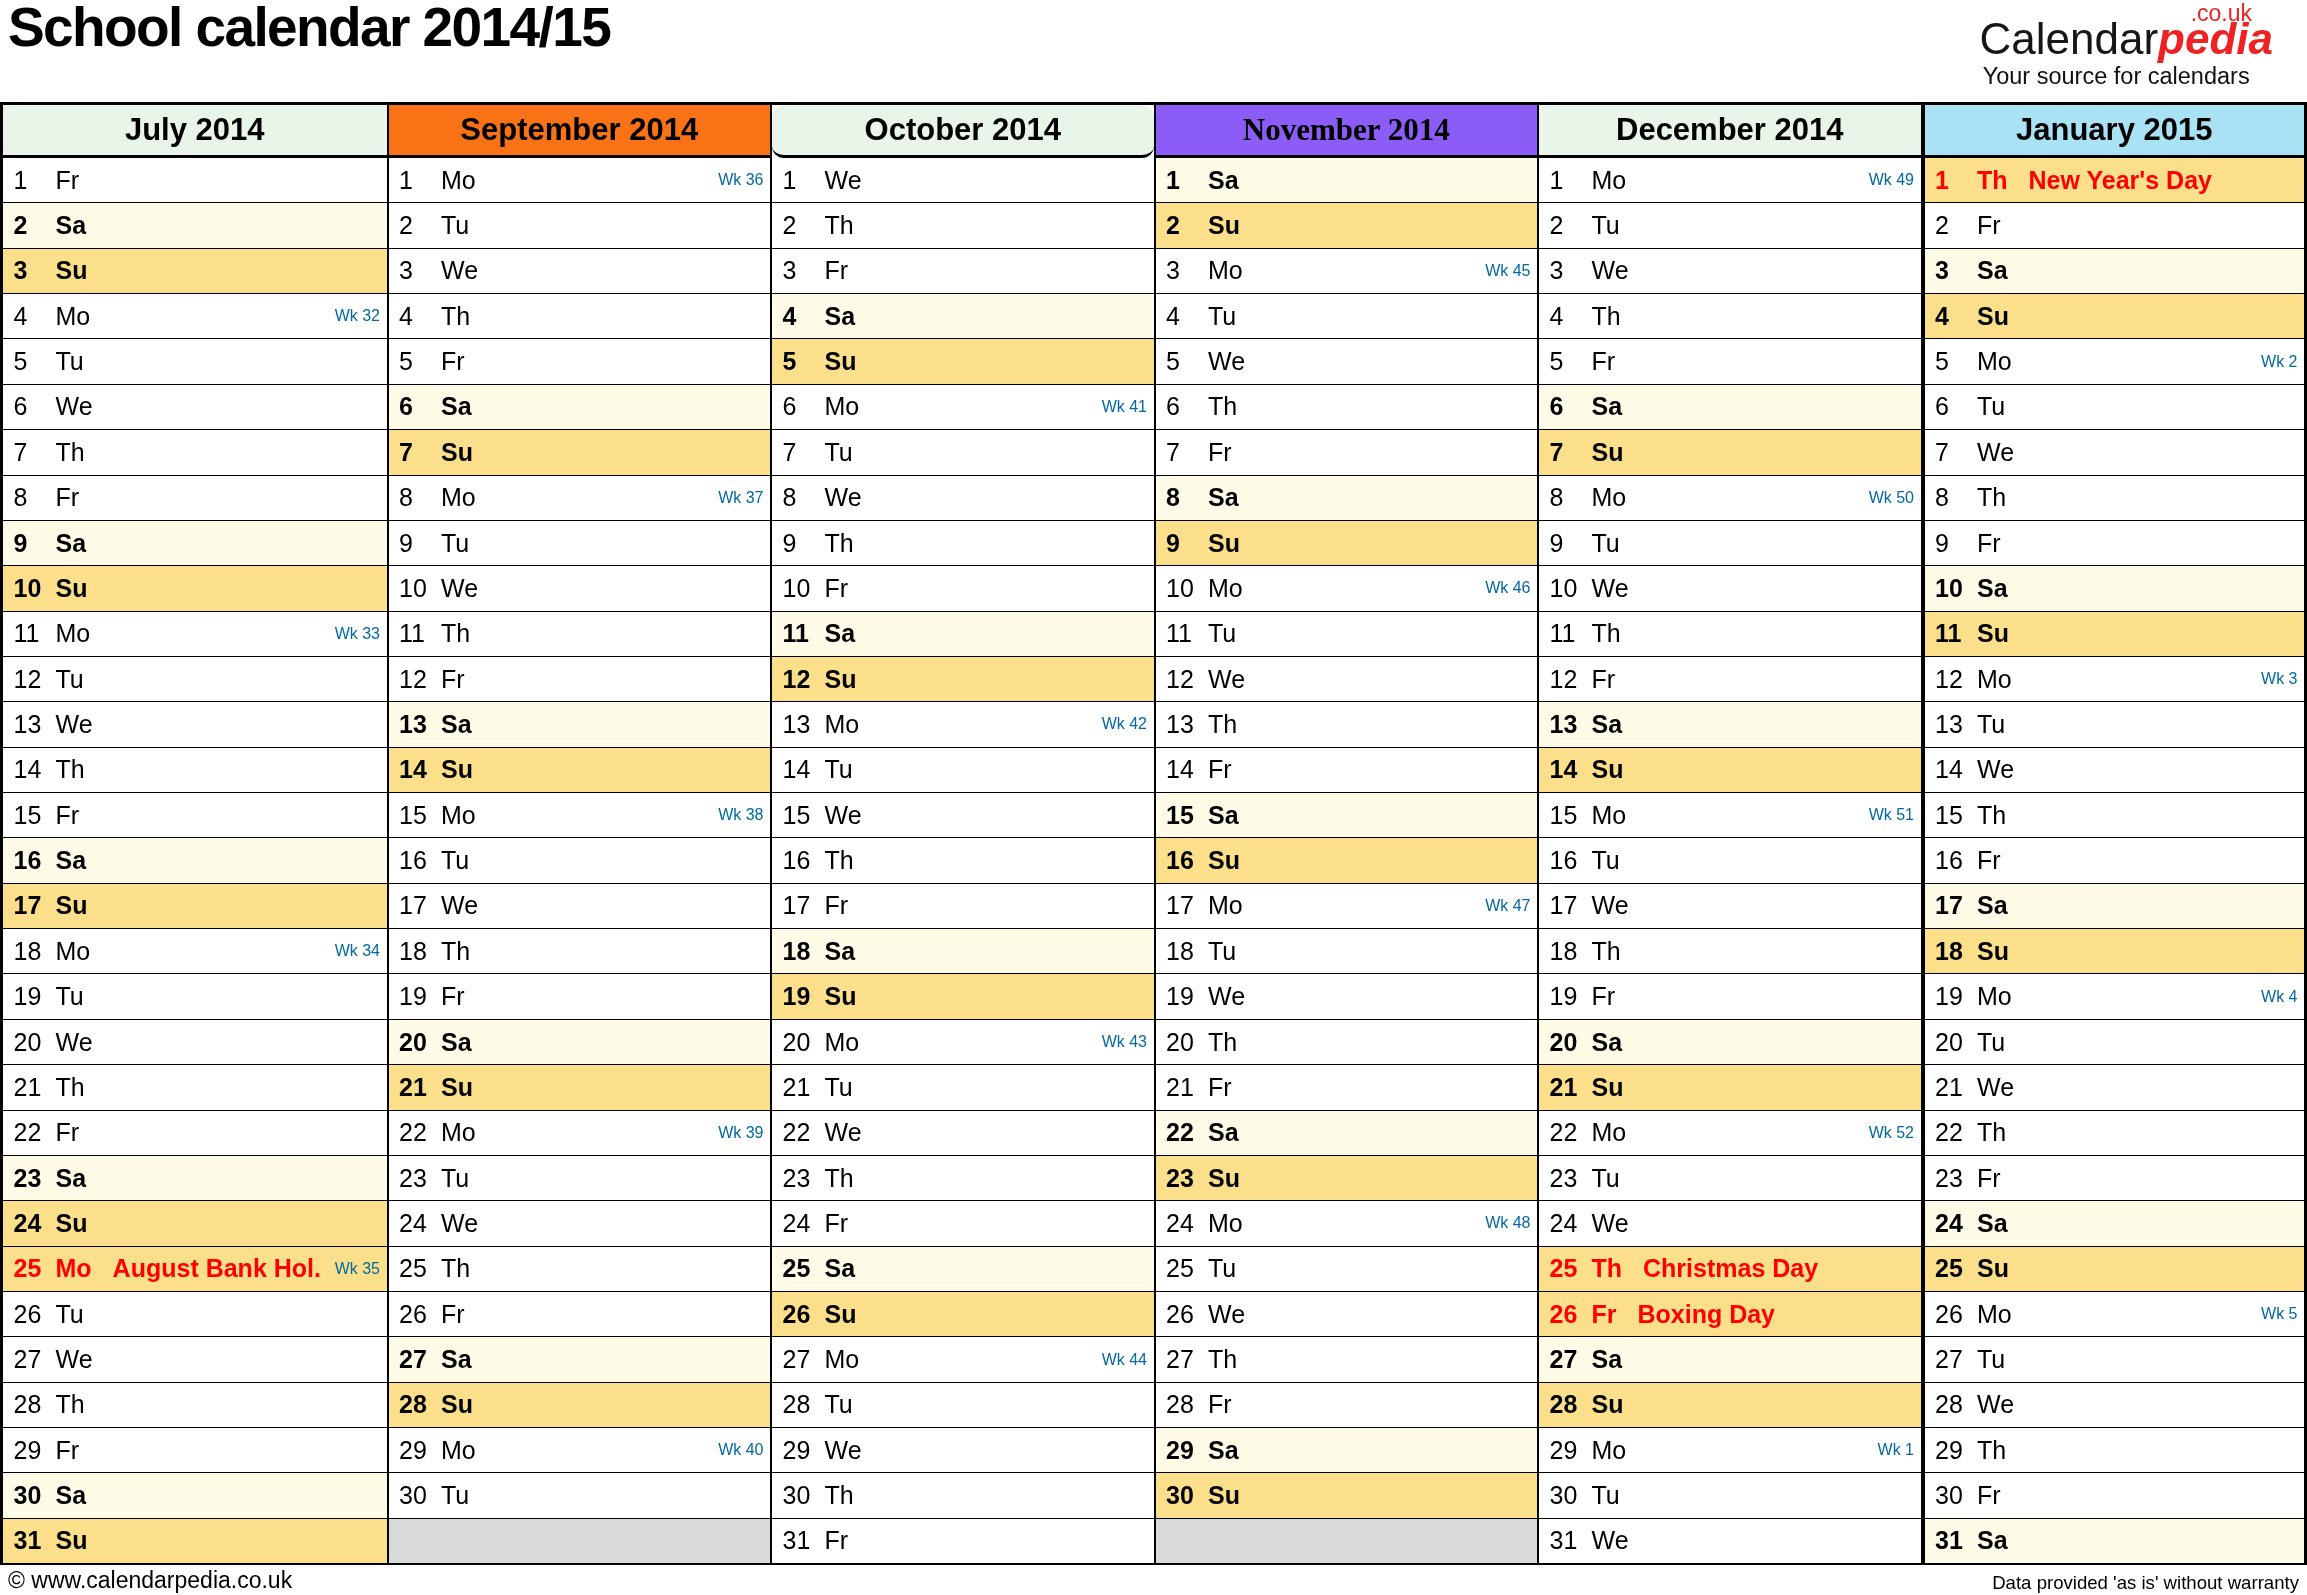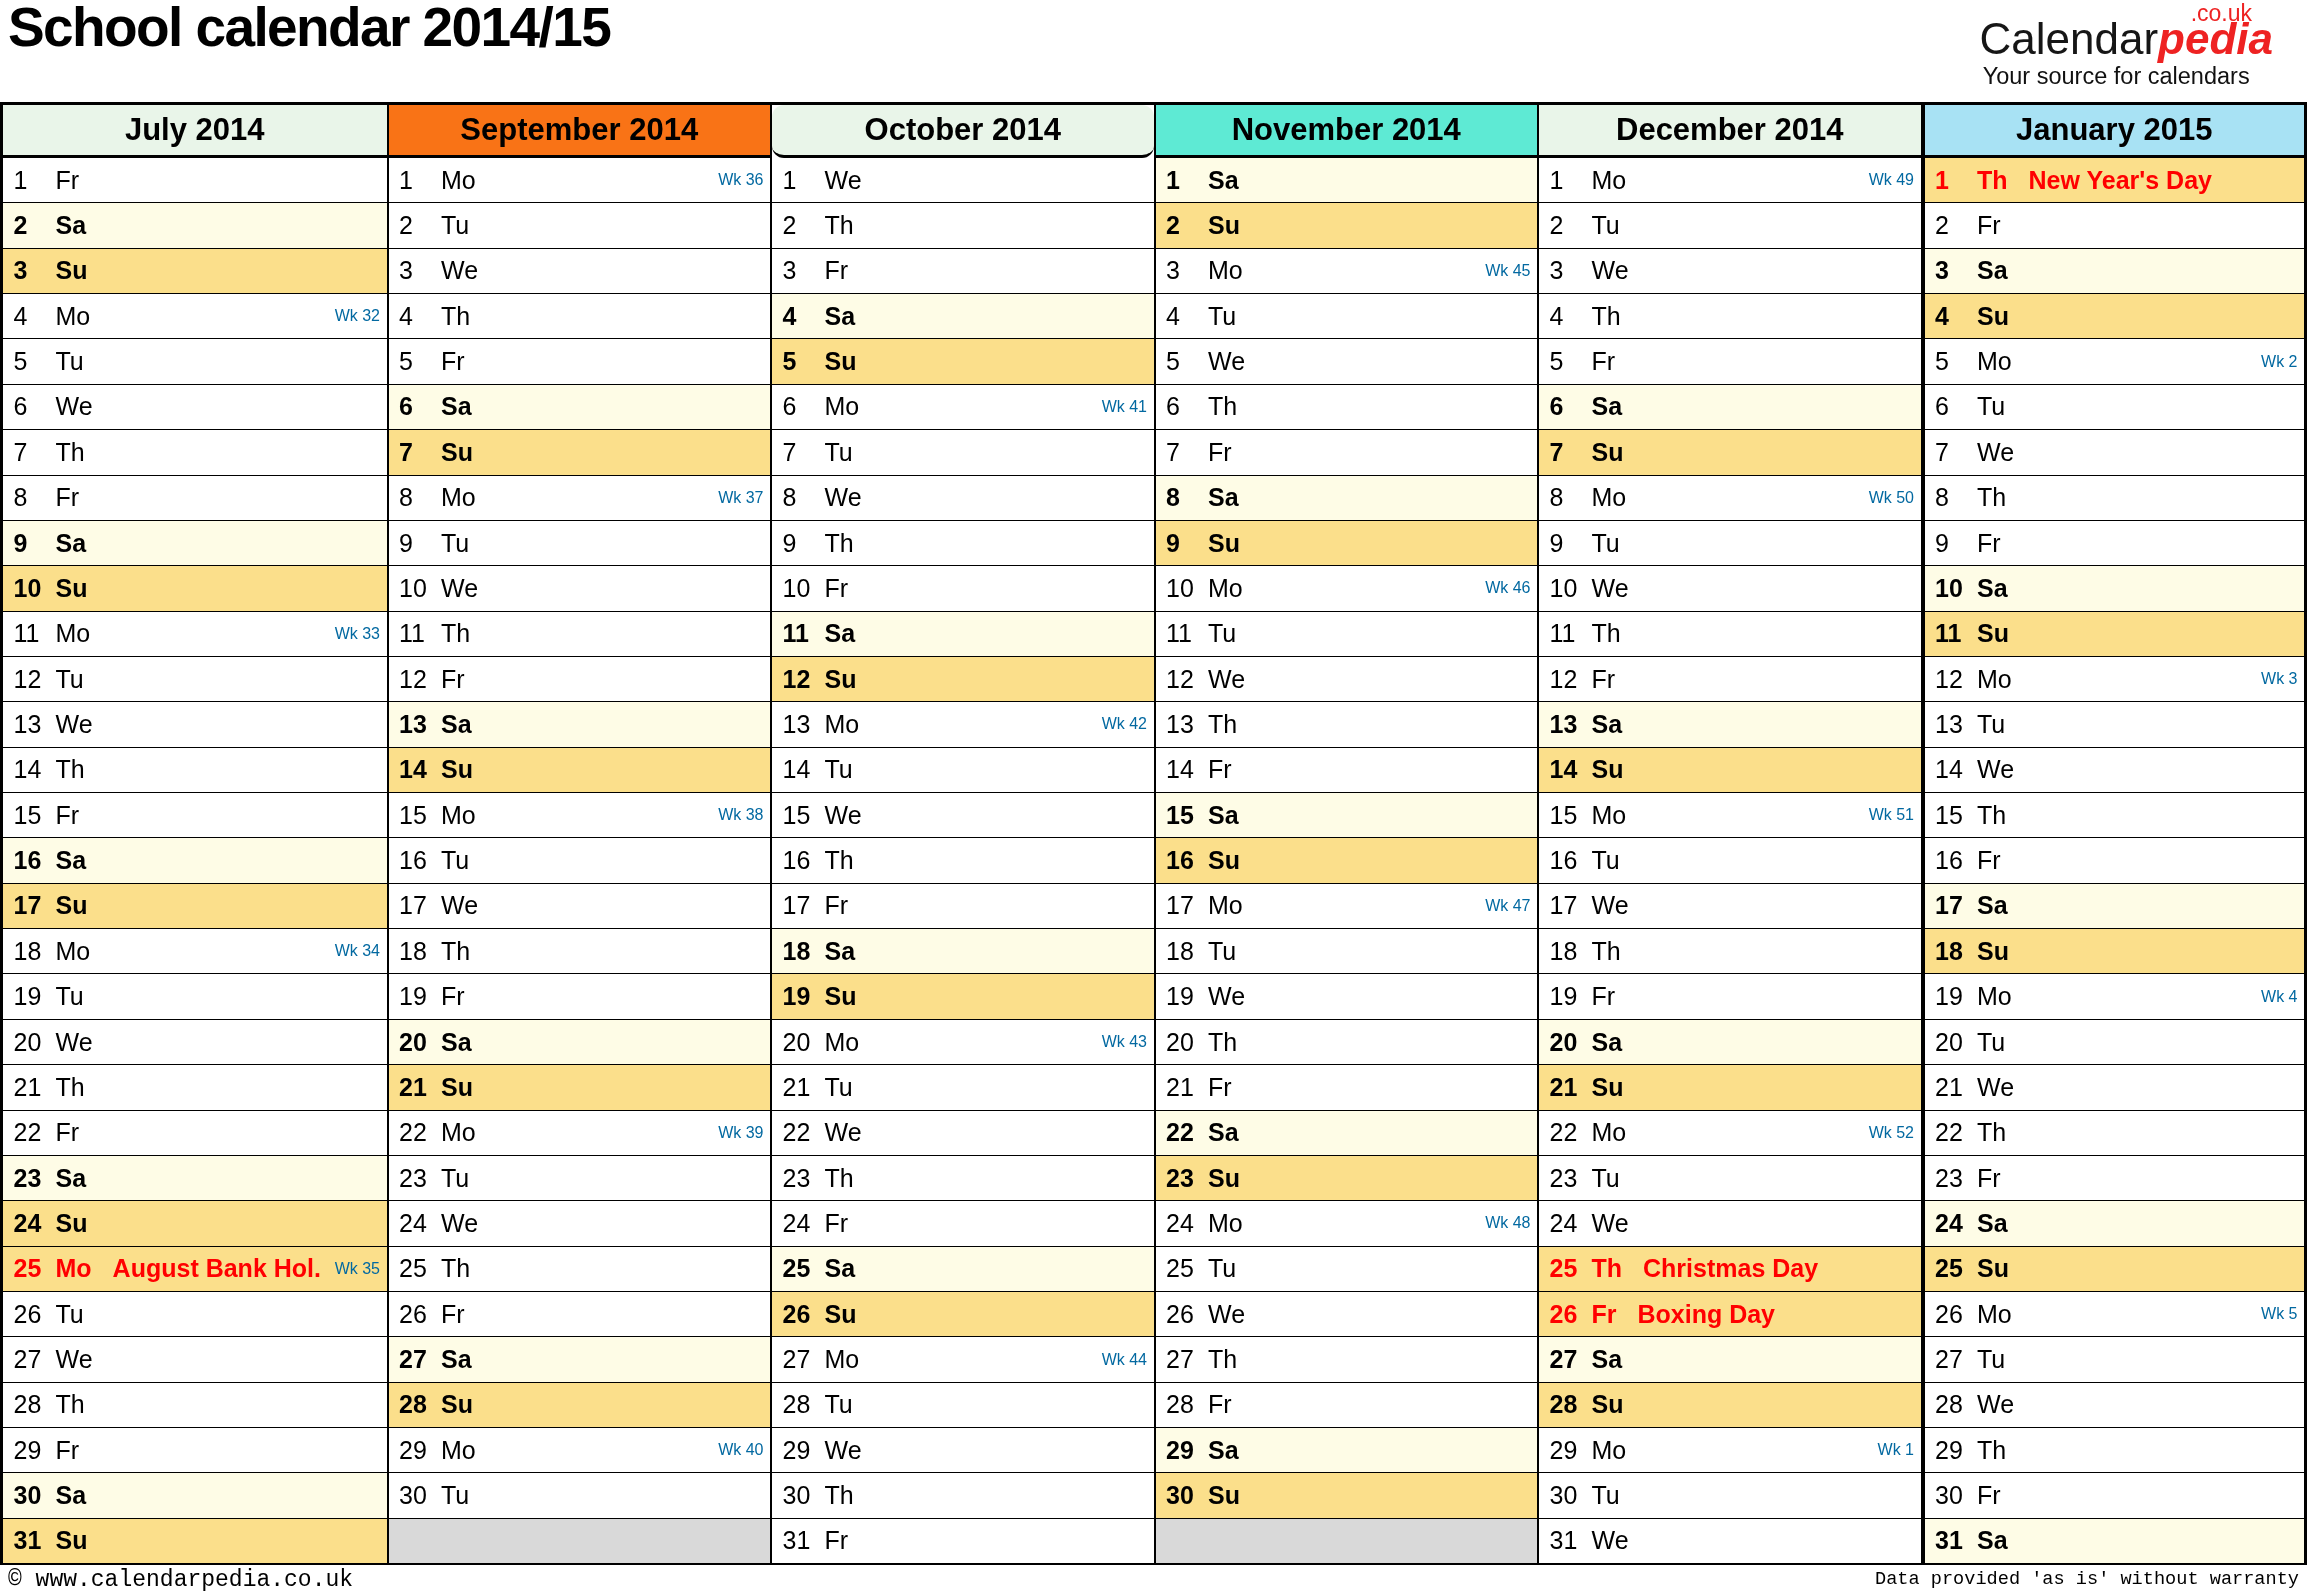--- a/index.html
+++ b/index.html
@@ -36,21 +36,21 @@
   .day:last-child{border-bottom:none;}
   .day .num{flex:none;width:42px;}
   .day .wd{flex:none;}
   .day.saturday{background:#fefce6;font-weight:bold;}
   .day.sunday{background:#fbdf8b;font-weight:bold;}
   .day.holiday{background:#fbdf8b;font-weight:bold;color:#ff0000;}
   .day.empty{background:#d9d9d9;}
   .holname{margin-left:21px;}
   .wk{margin-left:auto;font-size:16px;color:#0369a1;font-weight:normal;flex:none;}
   
-  .bottom{display:flex;justify-content:space-between;align-items:flex-start;padding:2.4px 8px 0 8px;font-family:Liberation Mono, monospace;}
+  .bottom{display:flex;justify-content:space-between;align-items:flex-end;padding:2.4px 8px 0 8px;}
   .foot-left{font-size:23px;}
   .foot-right{font-size:18.6px;padding-top:1.6px;}
 </style>
 </head>
 <body>
 
 <div class="top">
   <h1 class="title">School calendar 2014/15</h1>
   <div class="logo">
     <span class="logo-couk">.co.uk</span>
@@ -446,21 +446,21 @@
       <div class="day weekday">
         <span class="num">30</span>
         <span class="wd">Th</span>
       </div>
       <div class="day weekday">
         <span class="num">31</span>
         <span class="wd">Fr</span>
       </div>
     </div>
     <div class="month">
-      <div class="month-header" style="background: #5eead4;">November 2014</div>
+      <div class="month-header" style="background: #8b5cf6; font-family: Liberation Serif, serif;">November 2014</div>
       <div class="day saturday">
         <span class="num">1</span>
         <span class="wd">Sa</span>
       </div>
       <div class="day sunday">
         <span class="num">2</span>
         <span class="wd">Su</span>
       </div>
       <div class="day weekday">
         <span class="num">3</span>

